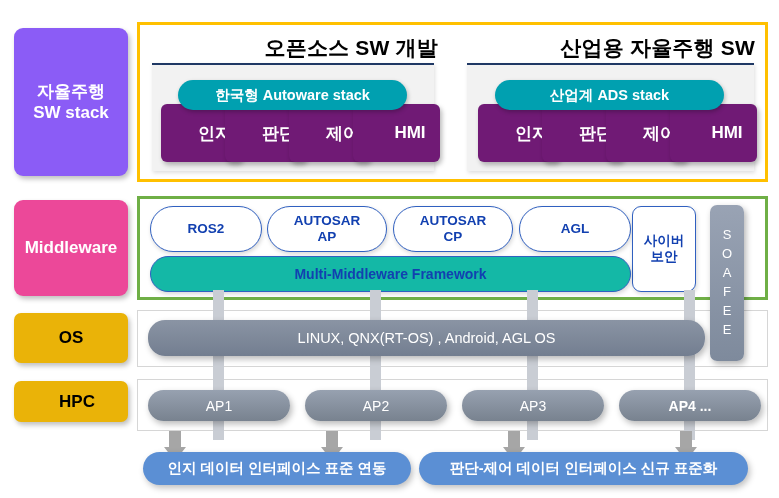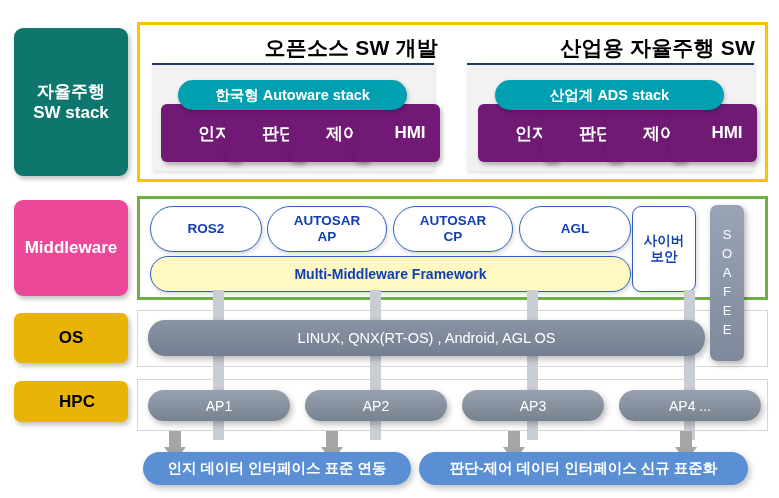--- a/index.html
+++ b/index.html
@@ -13,21 +13,21 @@
   
   .abs{position:absolute;box-sizing:border-box;}
 
   
   .side-label{
     display:flex;align-items:center;justify-content:center;
     text-align:center;border-radius:9px;
     box-shadow:2px 3px 5px rgba(0,0,0,.25);
     line-height:1.25;
   }
-  .side-yellow{background:#0f766e;color:#ffffff;font-weight:bold;font-size:17px;}
+  .side-yellow{background:#8b5cf6;color:#ffffff;font-weight:bold;font-size:17px;}
   .side-green{background:#ec4899;color:#ffffff;font-weight:bold;font-size:17px;}
   .side-gray{background:#eab308;color:#000000;font-weight:bold;font-size:17px;border-radius:7px;}
 
   
   .frame-yellow{border:3px solid #FFC000;background:#ffffff;}
   .frame-green{border:3px solid #6FAF46;background:#ffffff;}
   .frame-plain{border:1px solid #D6D6D6;background:#ffffff;}
 
   
   .col-title{
@@ -55,21 +55,21 @@
   
   .mw-pill{
     position:absolute;background:#ffffff;border:1.6px solid #3060C0;
     color:#1240B0;font-weight:bold;font-size:13.5px;
     display:flex;align-items:center;justify-content:center;text-align:center;
     border-radius:24px;line-height:1.18;
     box-shadow:1px 2px 4px rgba(0,0,0,.16);
   }
   .mw-pill.rect{border-radius:9px;font-size:13.5px;}
   .mw-wide{
-    position:absolute;background:#fef9c3;border:1.6px solid #3060C0;
+    position:absolute;background:#14b8a6;border:1.6px solid #3060C0;
     color:#1240B0;font-weight:bold;font-size:14px;
     display:flex;align-items:center;justify-content:center;
     border-radius:22px;
     box-shadow:1px 2px 4px rgba(0,0,0,.16);
   }
 
   
   .soafee{
     position:absolute;border-radius:7px;
     background:linear-gradient(180deg,#99A3B4 0%,#7E8A9C 100%);
@@ -190,21 +190,21 @@
   <div class="abs frame-plain" style="left:137px;top:310px;width:631px;height:57px;"></div>
   <div class="abs side-label side-gray" style="left:14px;top:313px;width:114px;height:50px;">OS</div>
   <div class="os-bar" style="left:148px;top:320px;width:557px;height:36px;">LINUX, QNX(RT-OS) , Android, AGL OS</div>
 
   <div class="abs frame-plain" style="left:137px;top:379px;width:631px;height:52px;"></div>
   <div class="abs side-label side-gray" style="left:14px;top:381px;width:114px;height:41px;padding-left:12px;">HPC</div>
 
   <div class="ap-bar" style="left:148px;top:390px;width:142px;height:31px;">AP1</div>
   <div class="ap-bar" style="left:305px;top:390px;width:142px;height:31px;">AP2</div>
   <div class="ap-bar" style="left:462px;top:390px;width:142px;height:31px;">AP3</div>
-  <div class="ap-bar" style="left:619px;top:390px;width:142px;height:31px;">AP4 ...</div>
+  <div class="ap-bar" style="left:619px;top:390px;width:142px;height:31px;font-weight:bold;">AP4 ...</div>
 
   <div class="arrow-stem" style="left:169px;top:431px;height:16px;"></div>
   <div class="arrow-head" style="left:164px;top:447px;"></div>
 
   <div class="arrow-stem" style="left:326px;top:431px;height:16px;"></div>
   <div class="arrow-head" style="left:321px;top:447px;"></div>
 
   <div class="arrow-stem" style="left:508px;top:431px;height:16px;"></div>
   <div class="arrow-head" style="left:503px;top:447px;"></div>
 

